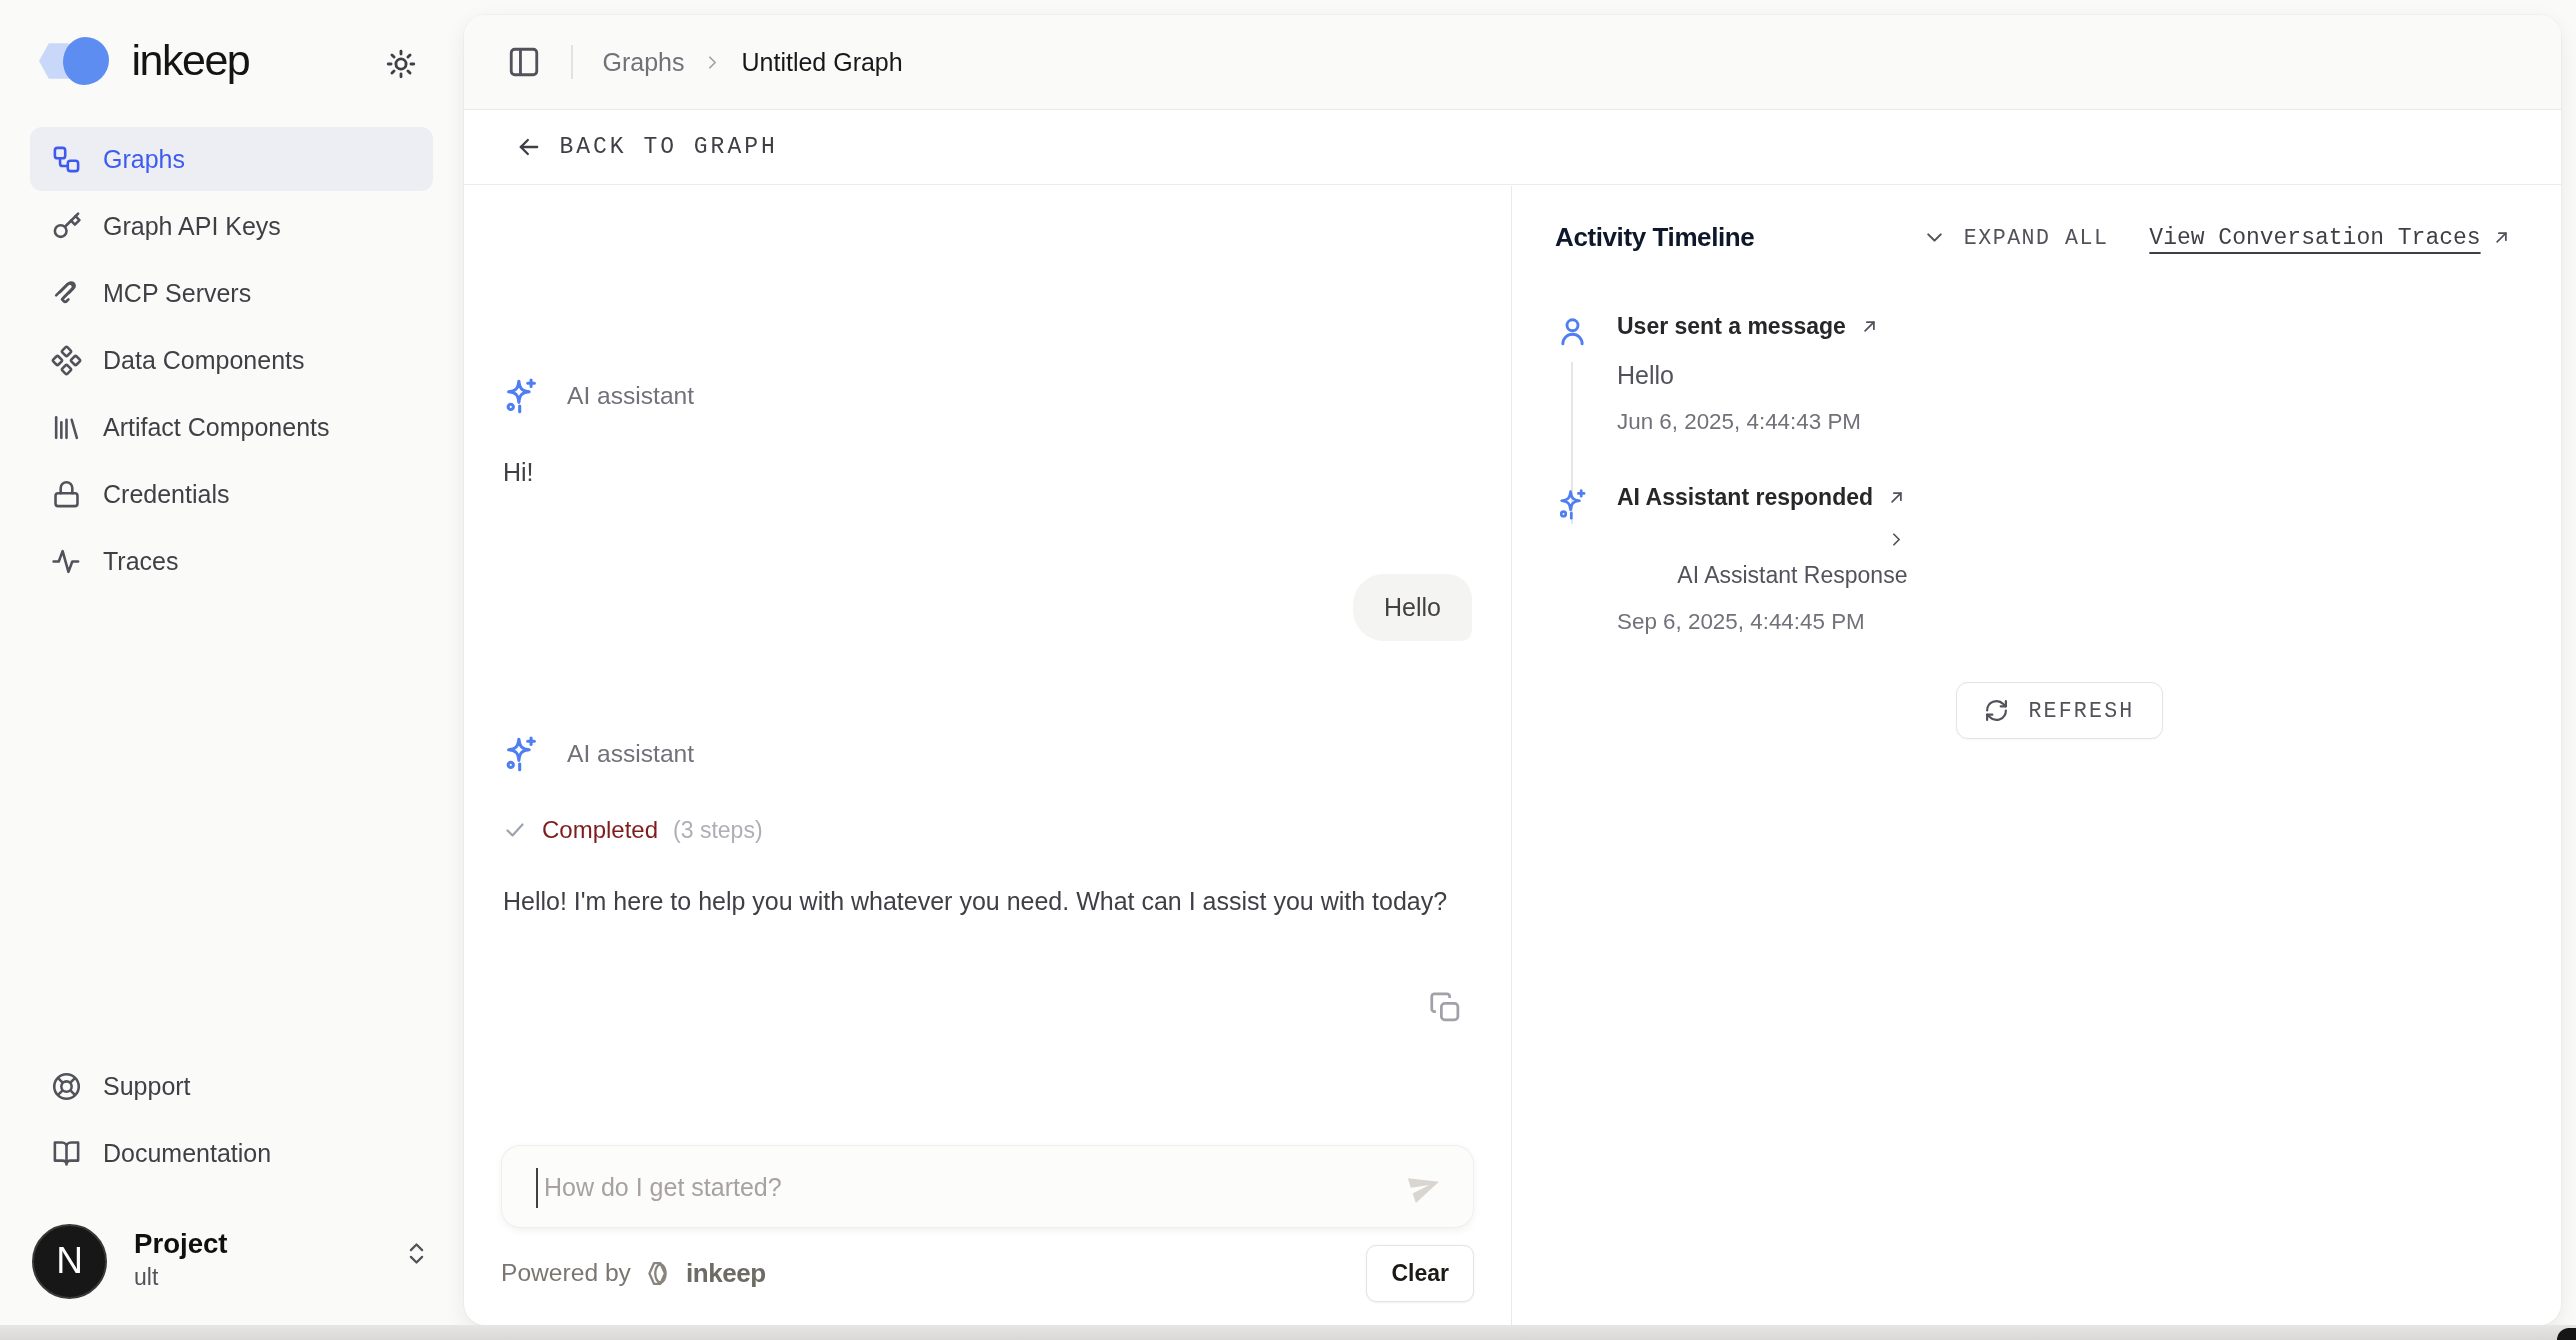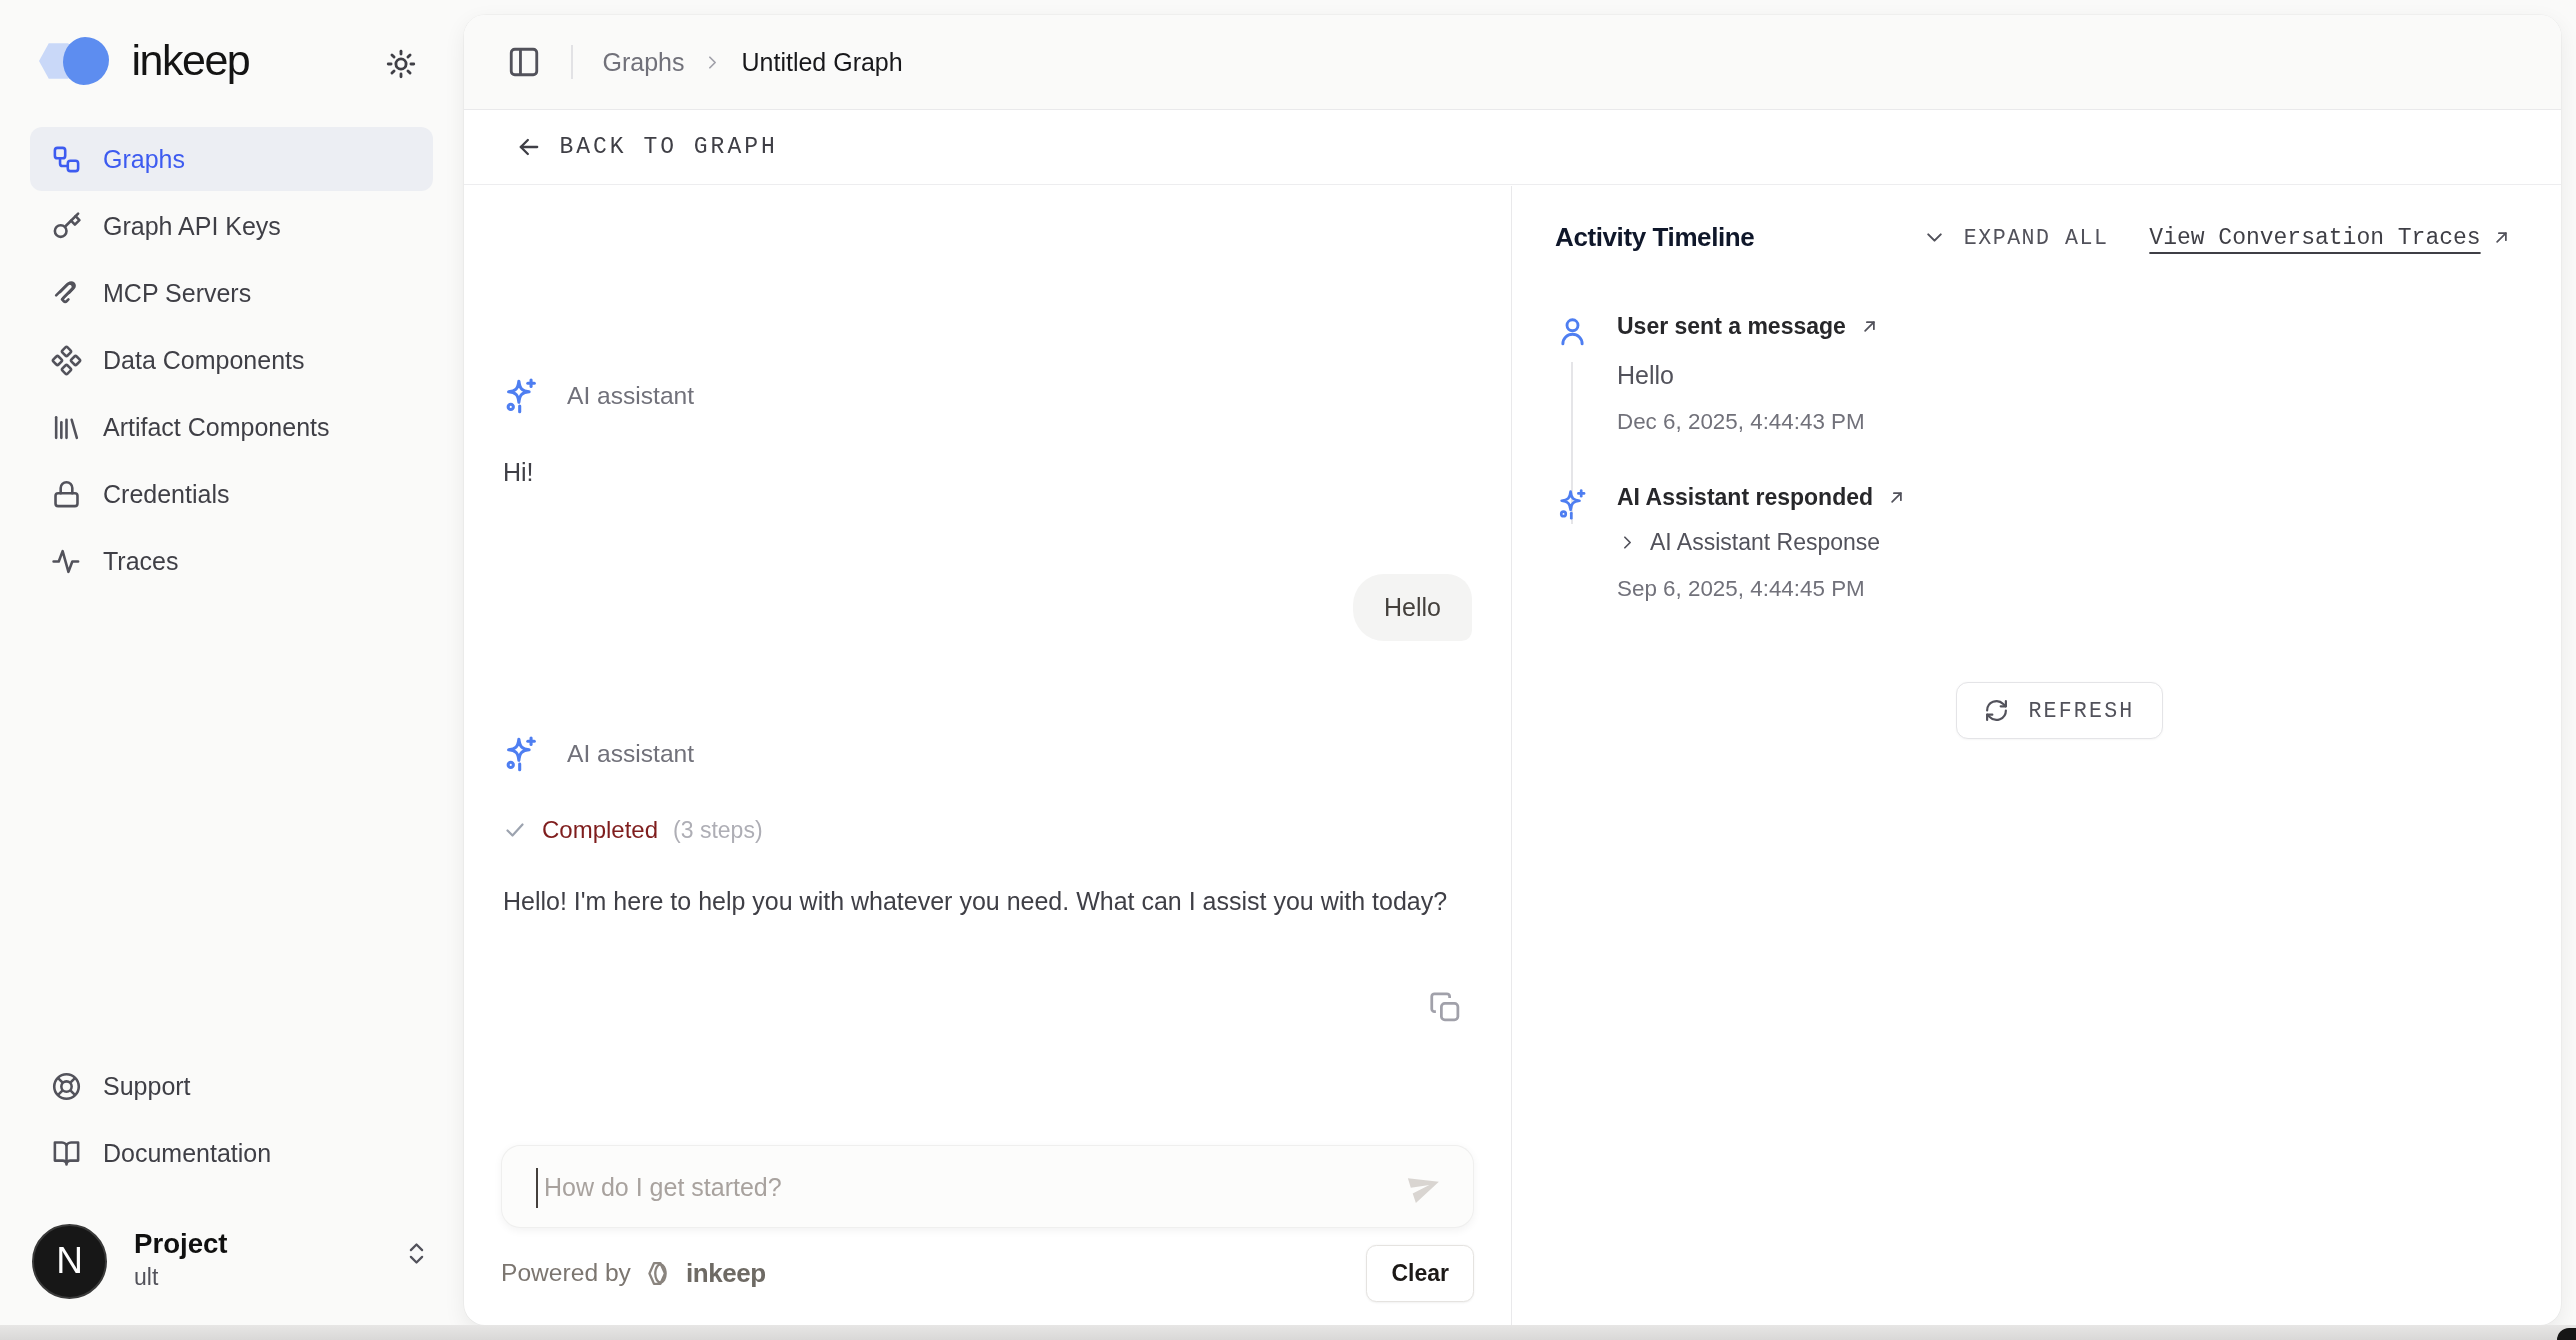--- a/index.html
+++ b/index.html
@@ -111,21 +111,21 @@
   .traces-text { font-size:23px; color:#3F3F46; text-decoration:underline; text-underline-offset:7.5px; }
   .tl-events { position:absolute; left:43px; top:127px; right:30px; }
   .tl-event { position:relative; display:flex; gap:28px; }
   .tl-event + .tl-event { margin-top:49px; }
   .tl-icon { width:34px; flex:none; display:flex; justify-content:center; padding-top:1.5px; }
   .tl-connector { position:absolute; left:16.4px; top:49px; width:1.5px; height:162px; background:#E5E5E8; }
   .ev-title-row { display:flex; align-items:center; gap:13.4px; cursor:pointer; }
   .ev-title { font-size:23px; font-weight:700; color:#27272A; }
   .ev-arrow { width:21px; height:21px; color:#52525B; }
   .ev-body { margin-top:21px; font-size:25px; color:#52525B; }
-  .ev-detail { margin-top:18px; display:flex; align-items:center; gap:12px; color:#52525B; cursor:pointer; }
+  .ev-detail { margin-top:18px; display:flex; align-items:flex-end; gap:12px; color:#52525B; cursor:pointer;flex-direction:column; }
   .ev-detail-text { font-size:23px; }
   .ev-time { margin-top:19.4px; font-size:22.4px; color:#71717A; }
   .refresh-btn { position:absolute; left:444px; top:496px; height:57px; padding:0 27px;
     background:#FFFFFF; border:0.7px solid #E4E4E7; border-radius:12px;
     box-shadow:0 0.7px 2.2px rgba(0,0,0,0.04); display:flex; align-items:center; gap:19.4px;
     color:#52525B; cursor:pointer; }
   .refresh-label { font-size:21.6px; letter-spacing:2.2px; color:#52525B; }
 </style>
 </head>
 <body>
@@ -448,21 +448,21 @@
                 </svg>
             </div>
             <div>
               <div class="ev-title-row">
                 <span class="ev-title">User sent a message</span>
                 <svg class="ev-arrow" viewBox="0 0 24 24">
                     <use href="#i-arrow-upright"></use>
                   </svg>
               </div>
               <div class="ev-body">Hello</div>
-              <div class="ev-time">Dec 6, 2025, 4:44:43 PM</div>
+              <div class="ev-time">Jun 6, 2025, 4:44:43 PM</div>
             </div>
           </div>
 
           <div class="tl-event">
             <div class="tl-icon">
               <svg width="36" height="36" viewBox="0 0 24 24" style="color:#4E7EF1">
                   <use href="#i-sparkle"></use>
                 </svg>
             </div>
             <div>

